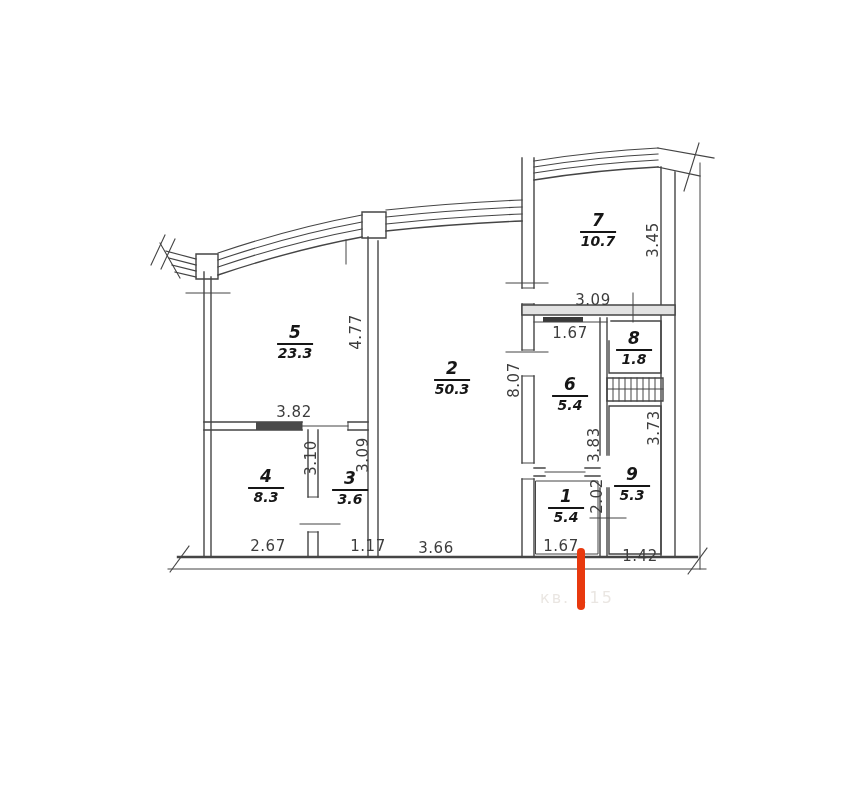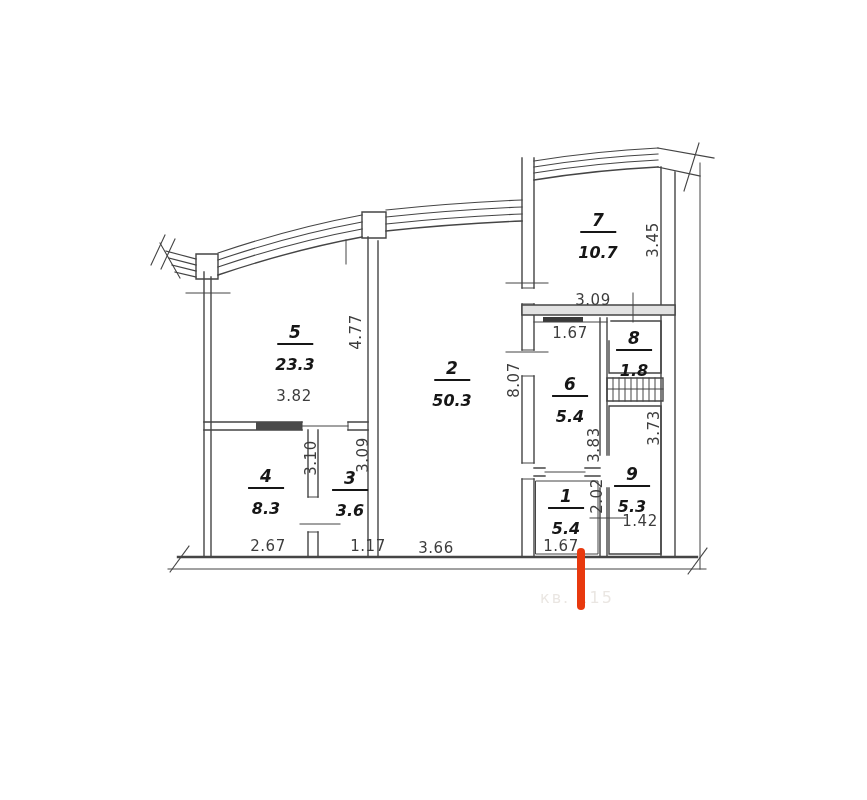--- a/index.html
+++ b/index.html
@@ -8,21 +8,21 @@
     font-family:"DejaVu Sans", sans-serif;
   }
   svg{position:absolute;left:0;top:0;}
   svg path, svg line, svg rect{vector-effect:non-scaling-stroke;}
   .room-label{
     position:absolute;transform:translateX(-50%);text-align:center;
     color:#161616;font-style:italic;font-weight:bold;line-height:1.05;
     z-index:3;
   }
   .room-label .num{display:inline-block;font-size:17px;padding:0 12px 1px 12px;border-bottom:2px solid #161616;}
-  .room-label .area{display:block;font-size:16px;padding-top:12px;}
+  .room-label .area{display:block;font-size:14px;padding-top:1px;}
   .dim{
     position:absolute;transform:translate(-50%,-50%);
     font-size:15px;color:#3d3d3d;white-space:nowrap;z-index:3;letter-spacing:0.5px;
   }
   .dim.v{transform:translate(-50%,-50%) rotate(-90deg);}
   .watermark{
     position:absolute;left:276px;top:362px;z-index:6;
     font-size:60px;font-weight:bold;color:rgba(201,201,201,0.85);
     letter-spacing:3px;white-space:nowrap;
   }
@@ -170,30 +170,30 @@
   </div>
   <div class="room-label" style="left:266px;top:468px">
     <span class="num">4</span>
     <span class="area">8.3</span>
   </div>
   <div class="room-label" style="left:350px;top:470px">
     <span class="num">3</span>
     <span class="area">3.6</span>
   </div>
 
-  <div class="dim" style="left:294px;top:396px">3.82</div>
+  <div class="dim" style="left:294px;top:412px">3.82</div>
   <div class="dim v" style="left:356px;top:332px">4.77</div>
   <div class="dim" style="left:436px;top:548px">3.66</div>
   <div class="dim v" style="left:514px;top:380px">8.07</div>
   <div class="dim" style="left:593px;top:300px">3.09</div>
   <div class="dim v" style="left:653px;top:240px">3.45</div>
   <div class="dim" style="left:570px;top:333px">1.67</div>
   <div class="dim v" style="left:594px;top:445px">3.83</div>
   <div class="dim v" style="left:654px;top:428px">3.73</div>
-  <div class="dim" style="left:640px;top:521px">1.42</div>
+  <div class="dim" style="left:640px;top:556px">1.42</div>
   <div class="dim v" style="left:597px;top:496px">2.02</div>
   <div class="dim" style="left:561px;top:546px">1.67</div>
   <div class="dim v" style="left:311px;top:458px">3.10</div>
   <div class="dim" style="left:268px;top:546px">2.67</div>
   <div class="dim v" style="left:363px;top:455px">3.09</div>
   <div class="dim" style="left:368px;top:546px">1.17</div>
 
 
   <div class="entrance-marker" style="background:#e8390e"></div>
 

